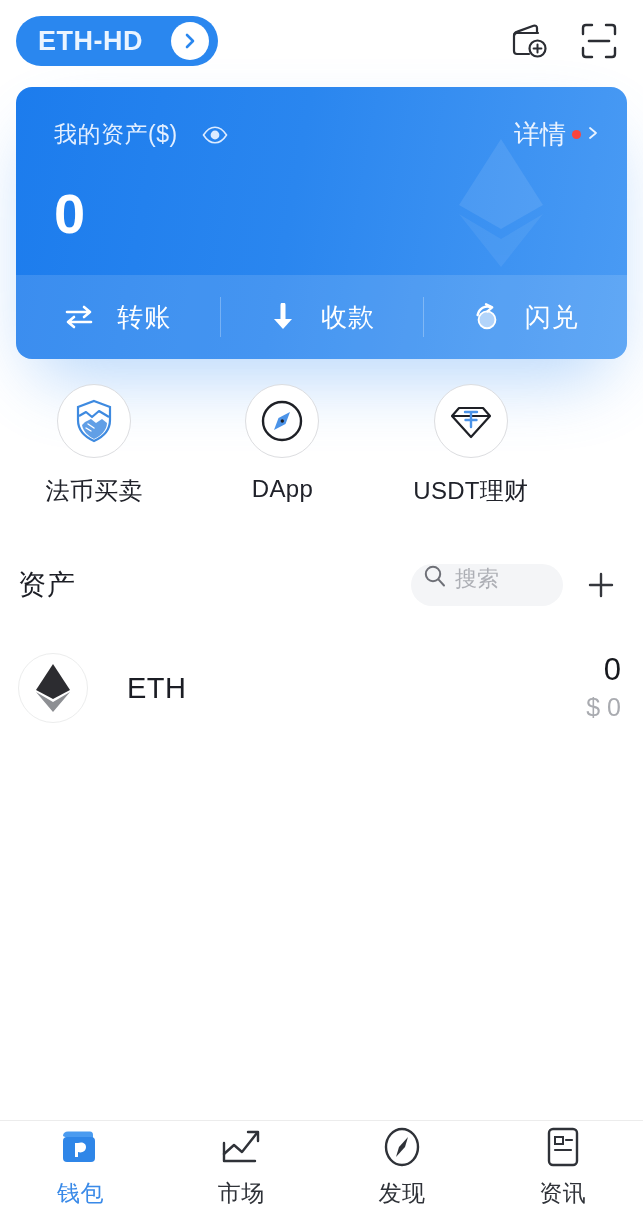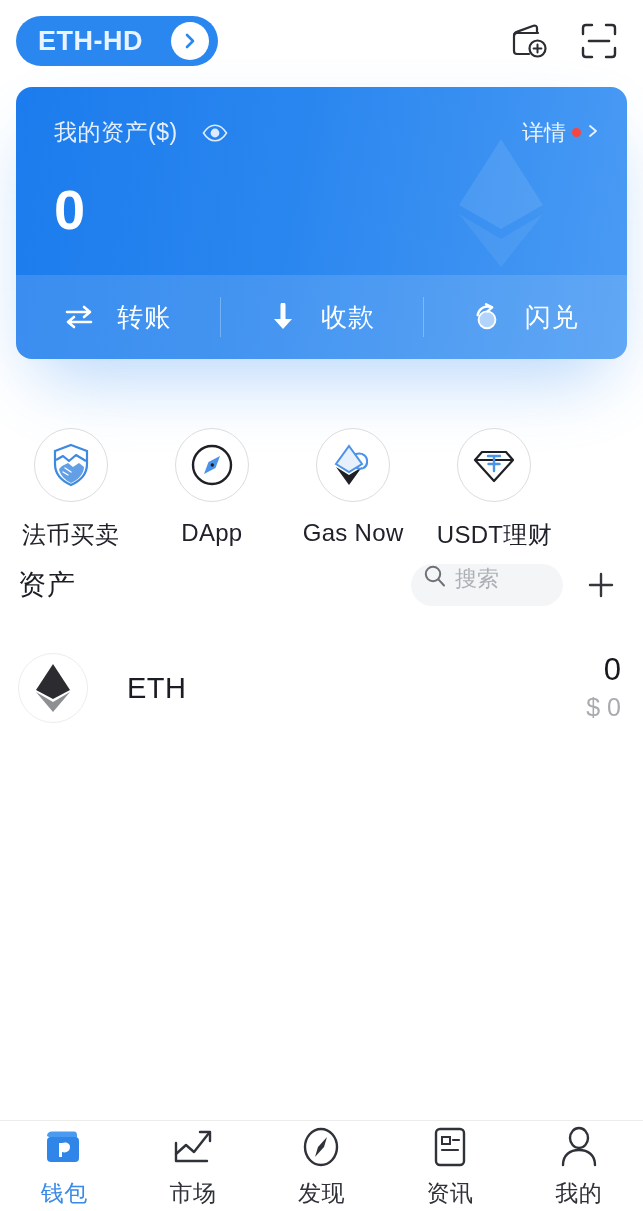--- a/index.html
+++ b/index.html
@@ -47,21 +47,21 @@
   .card-eth-mark {
     position: absolute; right: 78px; top: 48px; width: 96px; height: 136px;
     opacity: .17;
   }
   .card-top { position: relative; padding: 30px 26px 0 38px; height: 188px; }
   .card-row1 { display: flex; align-items: center; justify-content: space-between; }
   .card-label-wrap { display: flex; align-items: center; gap: 24px; }
   .card-label { color: #e3efff; font-size: 23px; letter-spacing: .5px; }
   .eye-icon { width: 26px; height: 26px; display: block; }
   .card-detail { display: flex; align-items: center; gap: 4px; }
-  .card-detail-text { color: #eaf3ff; font-size: 22px; }
+  .card-detail-text { color: #eaf3ff; font-size: 26px; }
   .red-dot { width: 9px; height: 9px; border-radius: 50%; background: #f9453e; display: block; margin-left: 2px; }
   .card-balance {
     color: #ffffff; font-size: 56px; font-weight: 700; line-height: 1;
     margin-top: 34px; letter-spacing: 1px;
   }
   .card-actions {
     position: absolute; left: 0; bottom: 0; width: 100%; height: 84px;
     background: rgba(255,255,255,.13);
     display: flex; align-items: center;
   }
@@ -71,21 +71,21 @@
   }
   .action + .action::before {
     content: ""; position: absolute; left: 0; top: 22px; width: 1px; height: 40px;
     background: rgba(255,255,255,.28);
   }
   .action-label { color: #ffffff; font-size: 26px; letter-spacing: 1px; }
   .action-icon { width: 30px; height: 30px; display: flex; align-items: center; justify-content: center; }
 
   
   .features {
-    position: absolute; top: 428px; left: 0; width: 565px;
+    position: absolute; top: 384px; left: 0; width: 565px;
     display: flex;
   }
   .feature { flex: 1; display: flex; flex-direction: column; align-items: center; }
   .feature-circle {
     width: 74px; height: 74px; border-radius: 50%;
     border: 1px solid #dcdde0; background: #fff;
     display: flex; align-items: center; justify-content: center;
   }
   .feature-label { margin-top: 17px; font-size: 24px; color: #20222a; letter-spacing: .3px; }
 
@@ -249,30 +249,20 @@
       <span class="feature-circle">
         <svg width="44" height="44" viewBox="0 0 44 44" fill="none">
           <circle cx="22" cy="22" r="19" stroke="#1e2026" stroke-width="2.4"></circle>
           <path d="M30 13 L18.5 19 L14 31 L25.5 25 Z" fill="#4b93e8"></path>
           <circle cx="22.3" cy="22" r="1.7" fill="#1e2026"></circle>
         </svg>
       </span>
       <span class="feature-label">DApp</span>
     </div>
 
-    <div class="feature">
-      <span class="feature-circle">
-        <svg width="42" height="46" viewBox="0 0 42 46" fill="none">
-          <path d="M17 4 L30 22 L17 30 L4 22 Z" stroke="#4b93e8" stroke-width="2" fill="#cfe2f8" fill-opacity=".5"></path>
-          <path d="M17 33 L30 25 L17 43 L4 25 Z" fill="#1e2026"></path>
-          <path d="M24 12 C30 10 36 14 35 21 C34.3 26 29 28 25 26" stroke="#4b93e8" stroke-width="2.1" fill="none" stroke-linecap="round"></path>
-        </svg>
-      </span>
-      <span class="feature-label">Gas Now</span>
-    </div>
 
     <div class="feature">
       <span class="feature-circle">
         <svg width="46" height="42" viewBox="0 0 46 42" fill="none">
           <path d="M11 8 L35 8 L42 16 L23 37 L4 16 Z" stroke="#1e2026" stroke-width="2.2" fill="none" stroke-linejoin="round"></path>
           <path d="M4 16 L42 16" stroke="#1e2026" stroke-width="1.8"></path>
           <path d="M17 12 L29 12 M23 12 L23 27 M17.5 20 L28.5 20" stroke="#4b93e8" stroke-width="2.4" stroke-linecap="round"></path>
         </svg>
       </span>
       <span class="feature-label">USDT理财</span>
@@ -353,24 +343,15 @@
       <span class="nav-icon">
         <svg width="36" height="42" viewBox="0 0 36 42" fill="none">
           <rect x="4" y="3" width="28" height="36" rx="4" stroke="#2f3238" stroke-width="2.4"></rect>
           <rect x="10" y="11" width="8" height="7" stroke="#2f3238" stroke-width="2"></rect>
           <path d="M21 14 L27 14 M10 24 L26 24" stroke="#2f3238" stroke-width="2.2" stroke-linecap="round"></path>
         </svg>
       </span>
       <span class="nav-label">资讯</span>
     </div>
 
-    <div class="nav-item">
-      <span class="nav-icon">
-        <svg width="40" height="42" viewBox="0 0 40 42" fill="none">
-          <ellipse cx="20" cy="12" rx="9" ry="10" stroke="#2f3238" stroke-width="2.4"></ellipse>
-          <path d="M4 39 C4 29 11 24 20 24 C29 24 36 29 36 39" stroke="#2f3238" stroke-width="2.4" stroke-linecap="round" fill="none"></path>
-        </svg>
-      </span>
-      <span class="nav-label">我的</span>
-    </div>
   </div>
 
 </div>
 
 </body></html>

